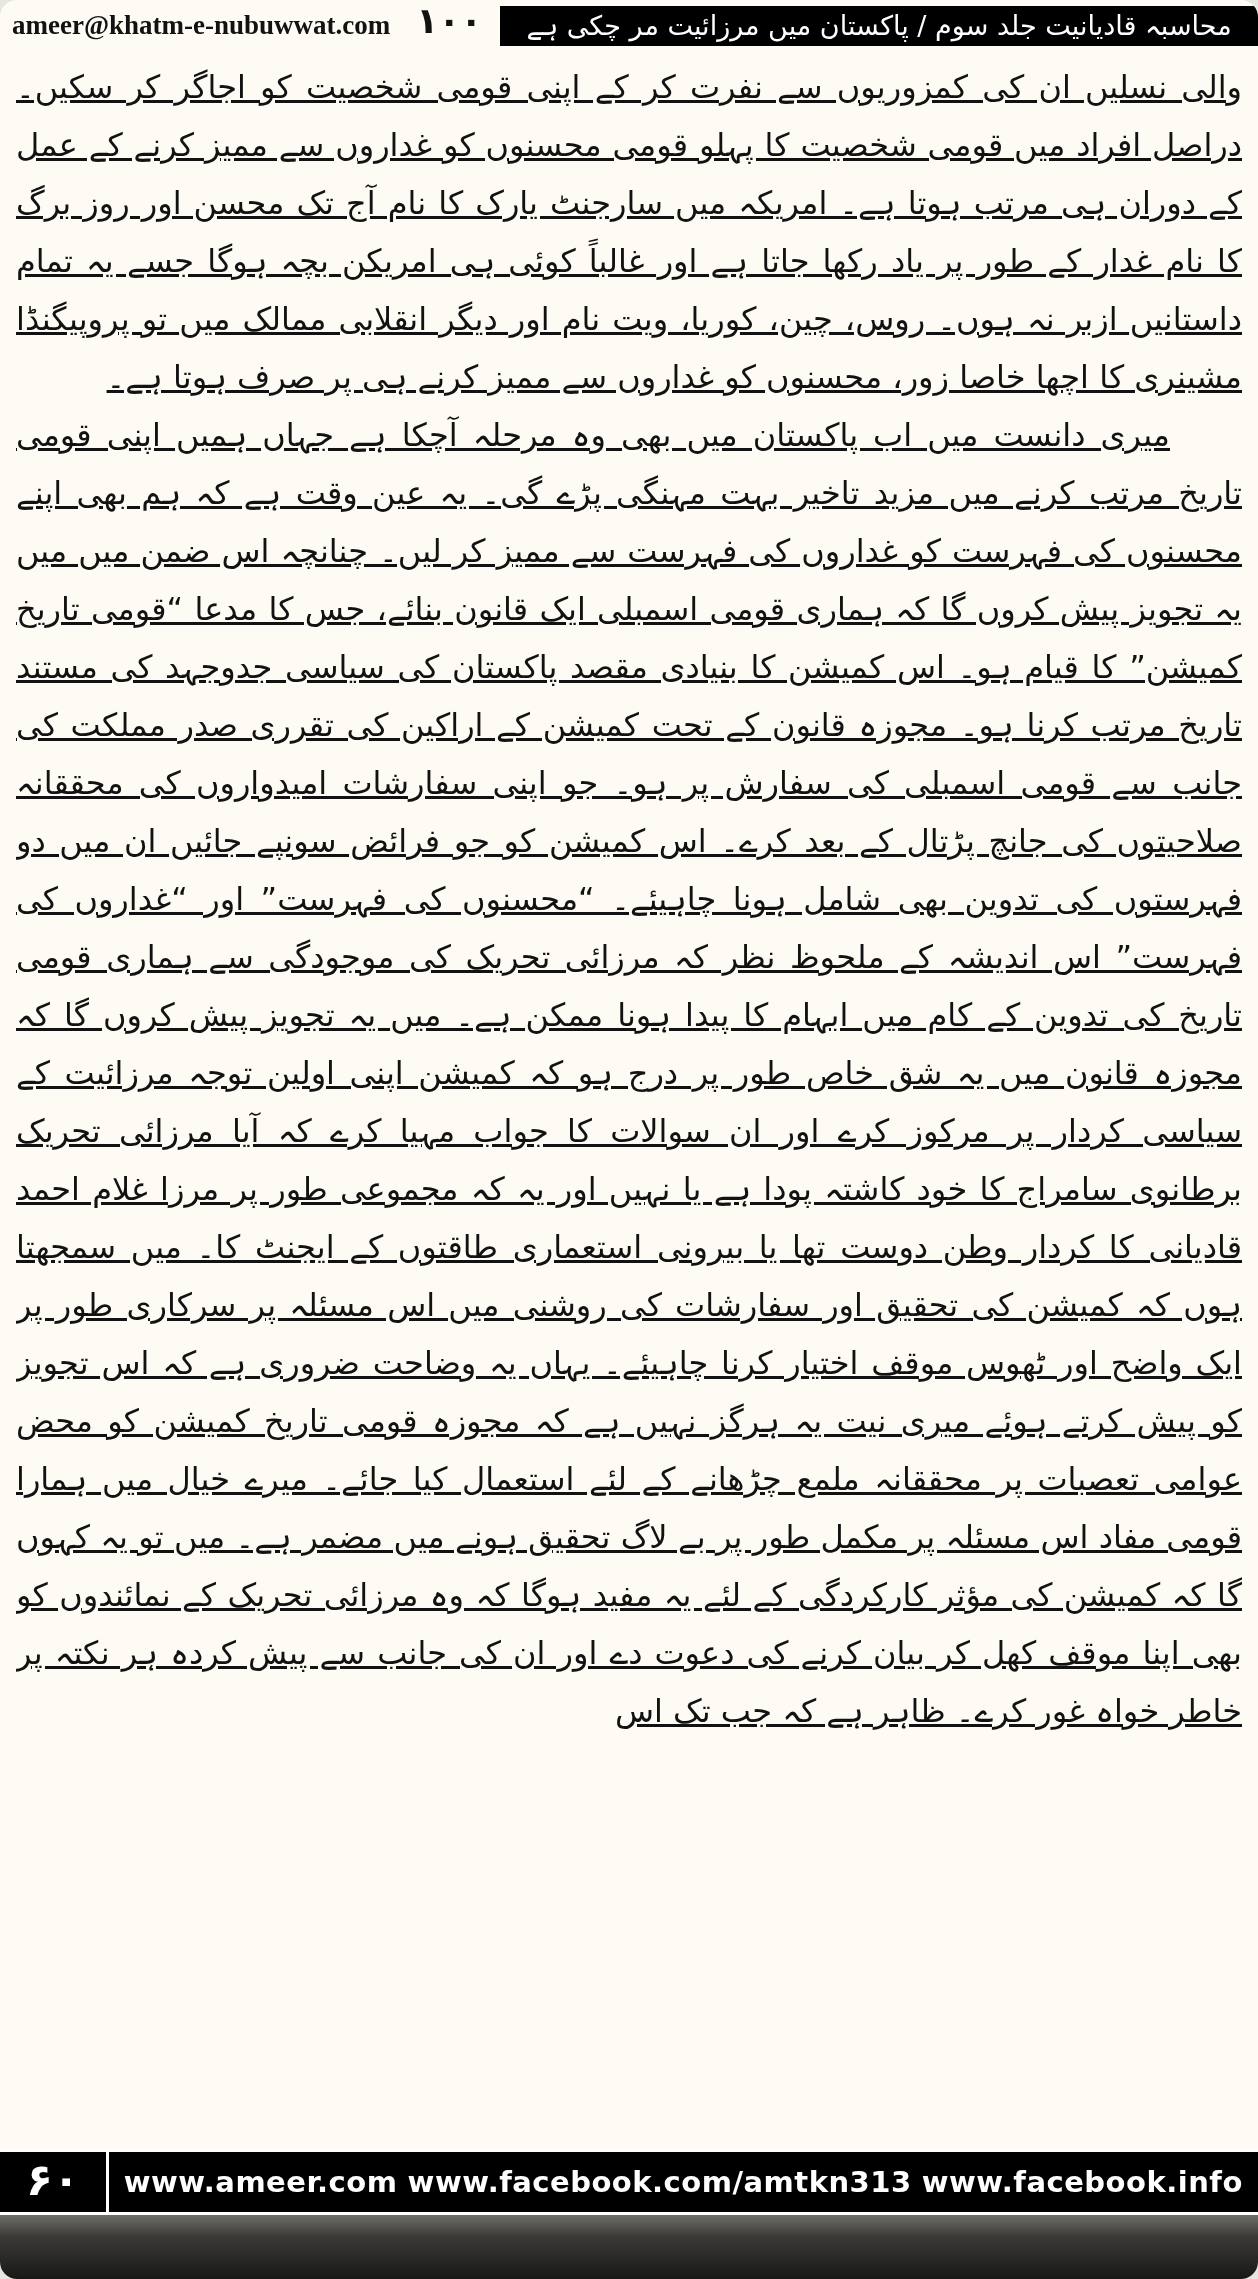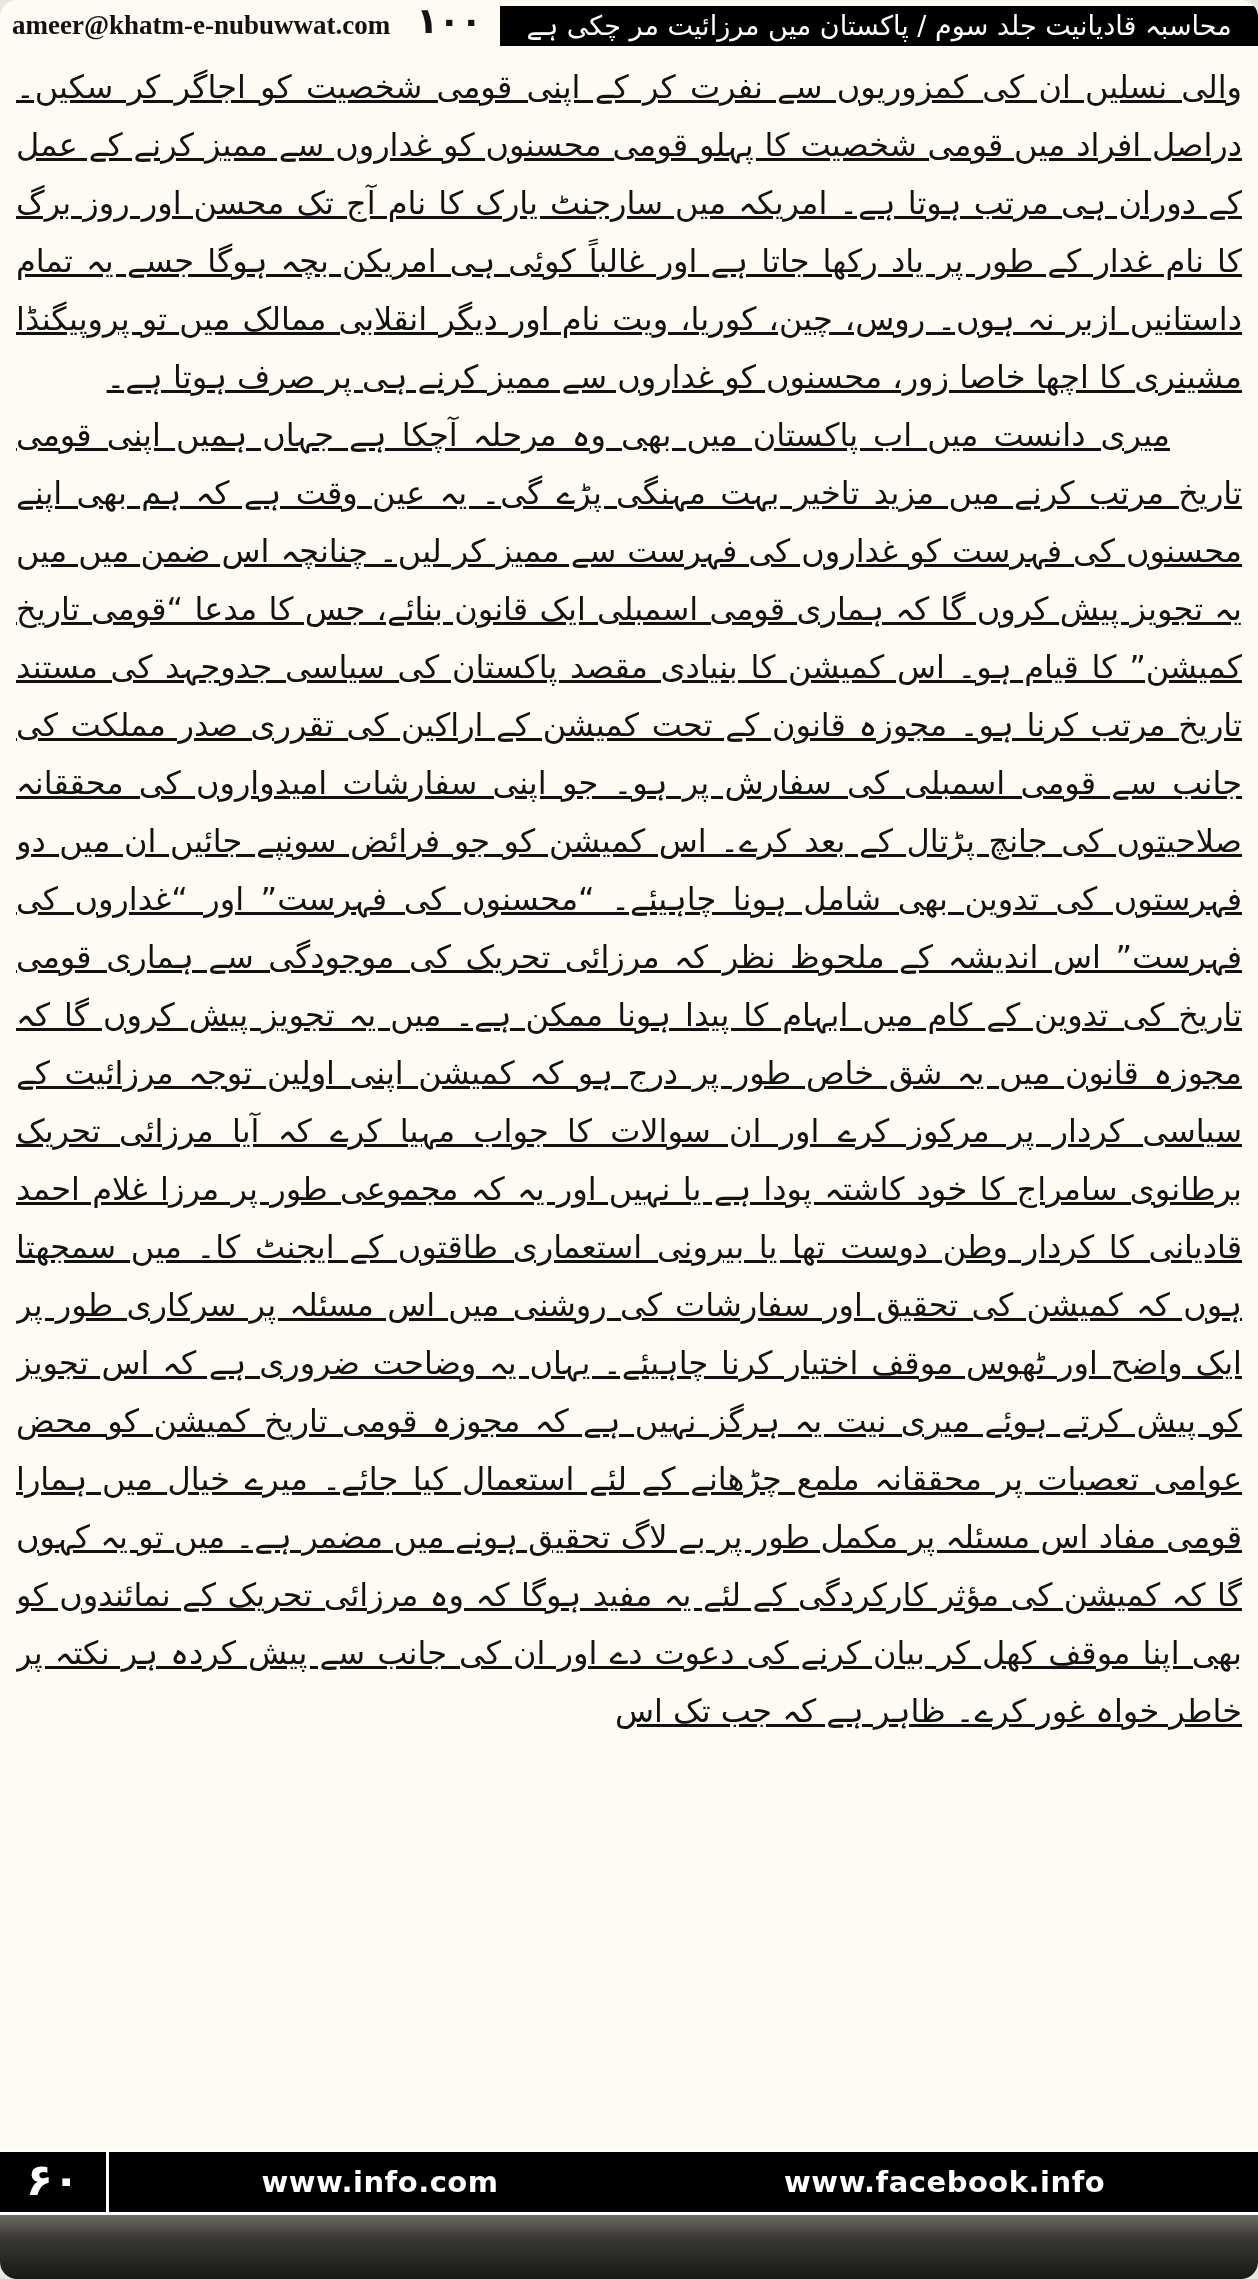--- a/index.html
+++ b/index.html
@@ -120,20 +120,21 @@
   </div>
 
   <div class="body-text">
     <p class="para">والی نسلیں ان کی کمزوریوں سے نفرت کر کے اپنی قومی شخصیت کو اجاگر کر سکیں۔ دراصل افراد میں قومی شخصیت کا پہلو قومی محسنوں کو غداروں سے ممیز کرنے کے عمل کے دوران ہی مرتب ہوتا ہے۔ امریکہ میں سارجنٹ یارک کا نام آج تک محسن اور روز برگ کا نام غدار کے طور پر یاد رکھا جاتا ہے اور غالباً کوئی ہی امریکن بچہ ہوگا جسے یہ تمام داستانیں ازبر نہ ہوں۔ روس، چین، کوریا، ویت نام اور دیگر انقلابی ممالک میں تو پروپیگنڈا مشینری کا اچھا خاصا زور، محسنوں کو غداروں سے ممیز کرنے ہی پر صرف ہوتا ہے۔</p>
     <p class="para indent">میری دانست میں اب پاکستان میں بھی وہ مرحلہ آچکا ہے جہاں ہمیں اپنی قومی تاریخ مرتب کرنے میں مزید تاخیر بہت مہنگی پڑے گی۔ یہ عین وقت ہے کہ ہم بھی اپنے محسنوں کی فہرست کو غداروں کی فہرست سے ممیز کر لیں۔ چنانچہ اس ضمن میں میں یہ تجویز پیش کروں گا کہ ہماری قومی اسمبلی ایک قانون بنائے، جس کا مدعا “قومی تاریخ کمیشن” کا قیام ہو۔ اس کمیشن کا بنیادی مقصد پاکستان کی سیاسی جدوجہد کی مستند تاریخ مرتب کرنا ہو۔ مجوزہ قانون کے تحت کمیشن کے اراکین کی تقرری صدر مملکت کی جانب سے قومی اسمبلی کی سفارش پر ہو۔ جو اپنی سفارشات امیدواروں کی محققانہ صلاحیتوں کی جانچ پڑتال کے بعد کرے۔ اس کمیشن کو جو فرائض سونپے جائیں ان میں دو فہرستوں کی تدوین بھی شامل ہونا چاہیئے۔ “محسنوں کی فہرست” اور “غداروں کی فہرست” اس اندیشہ کے ملحوظ نظر کہ مرزائی تحریک کی موجودگی سے ہماری قومی تاریخ کی تدوین کے کام میں ابہام کا پیدا ہونا ممکن ہے۔ میں یہ تجویز پیش کروں گا کہ مجوزہ قانون میں یہ شق خاص طور پر درج ہو کہ کمیشن اپنی اولین توجہ مرزائیت کے سیاسی کردار پر مرکوز کرے اور ان سوالات کا جواب مہیا کرے کہ آیا مرزائی تحریک برطانوی سامراج کا خود کاشتہ پودا ہے یا نہیں اور یہ کہ مجموعی طور پر مرزا غلام احمد قادیانی کا کردار وطن دوست تھا یا بیرونی استعماری طاقتوں کے ایجنٹ کا۔ میں سمجھتا ہوں کہ کمیشن کی تحقیق اور سفارشات کی روشنی میں اس مسئلہ پر سرکاری طور پر ایک واضح اور ٹھوس موقف اختیار کرنا چاہیئے۔ یہاں یہ وضاحت ضروری ہے کہ اس تجویز کو پیش کرتے ہوئے میری نیت یہ ہرگز نہیں ہے کہ مجوزہ قومی تاریخ کمیشن کو محض عوامی تعصبات پر محققانہ ملمع چڑھانے کے لئے استعمال کیا جائے۔ میرے خیال میں ہمارا قومی مفاد اس مسئلہ پر مکمل طور پر بے لاگ تحقیق ہونے میں مضمر ہے۔ میں تو یہ کہوں گا کہ کمیشن کی مؤثر کارکردگی کے لئے یہ مفید ہوگا کہ وہ مرزائی تحریک کے نمائندوں کو بھی اپنا موقف کھل کر بیان کرنے کی دعوت دے اور ان کی جانب سے پیش کردہ ہر نکتہ پر خاطر خواہ غور کرے۔ ظاہر ہے کہ جب تک اس</p>
   </div>
 
   <div class="footer">
     <div class="pagenum-bottom">۶۰</div>
     <div class="footer-links">
-      <span>www.info.com</span>
+      <span>www.ameer.com</span>
+      <span>www.facebook.com/amtkn313</span>
       <span>www.facebook.info</span>
     </div>
   </div>
 
   <div class="bottom-edge"></div>
 
 </div>
 
 </body></html>

